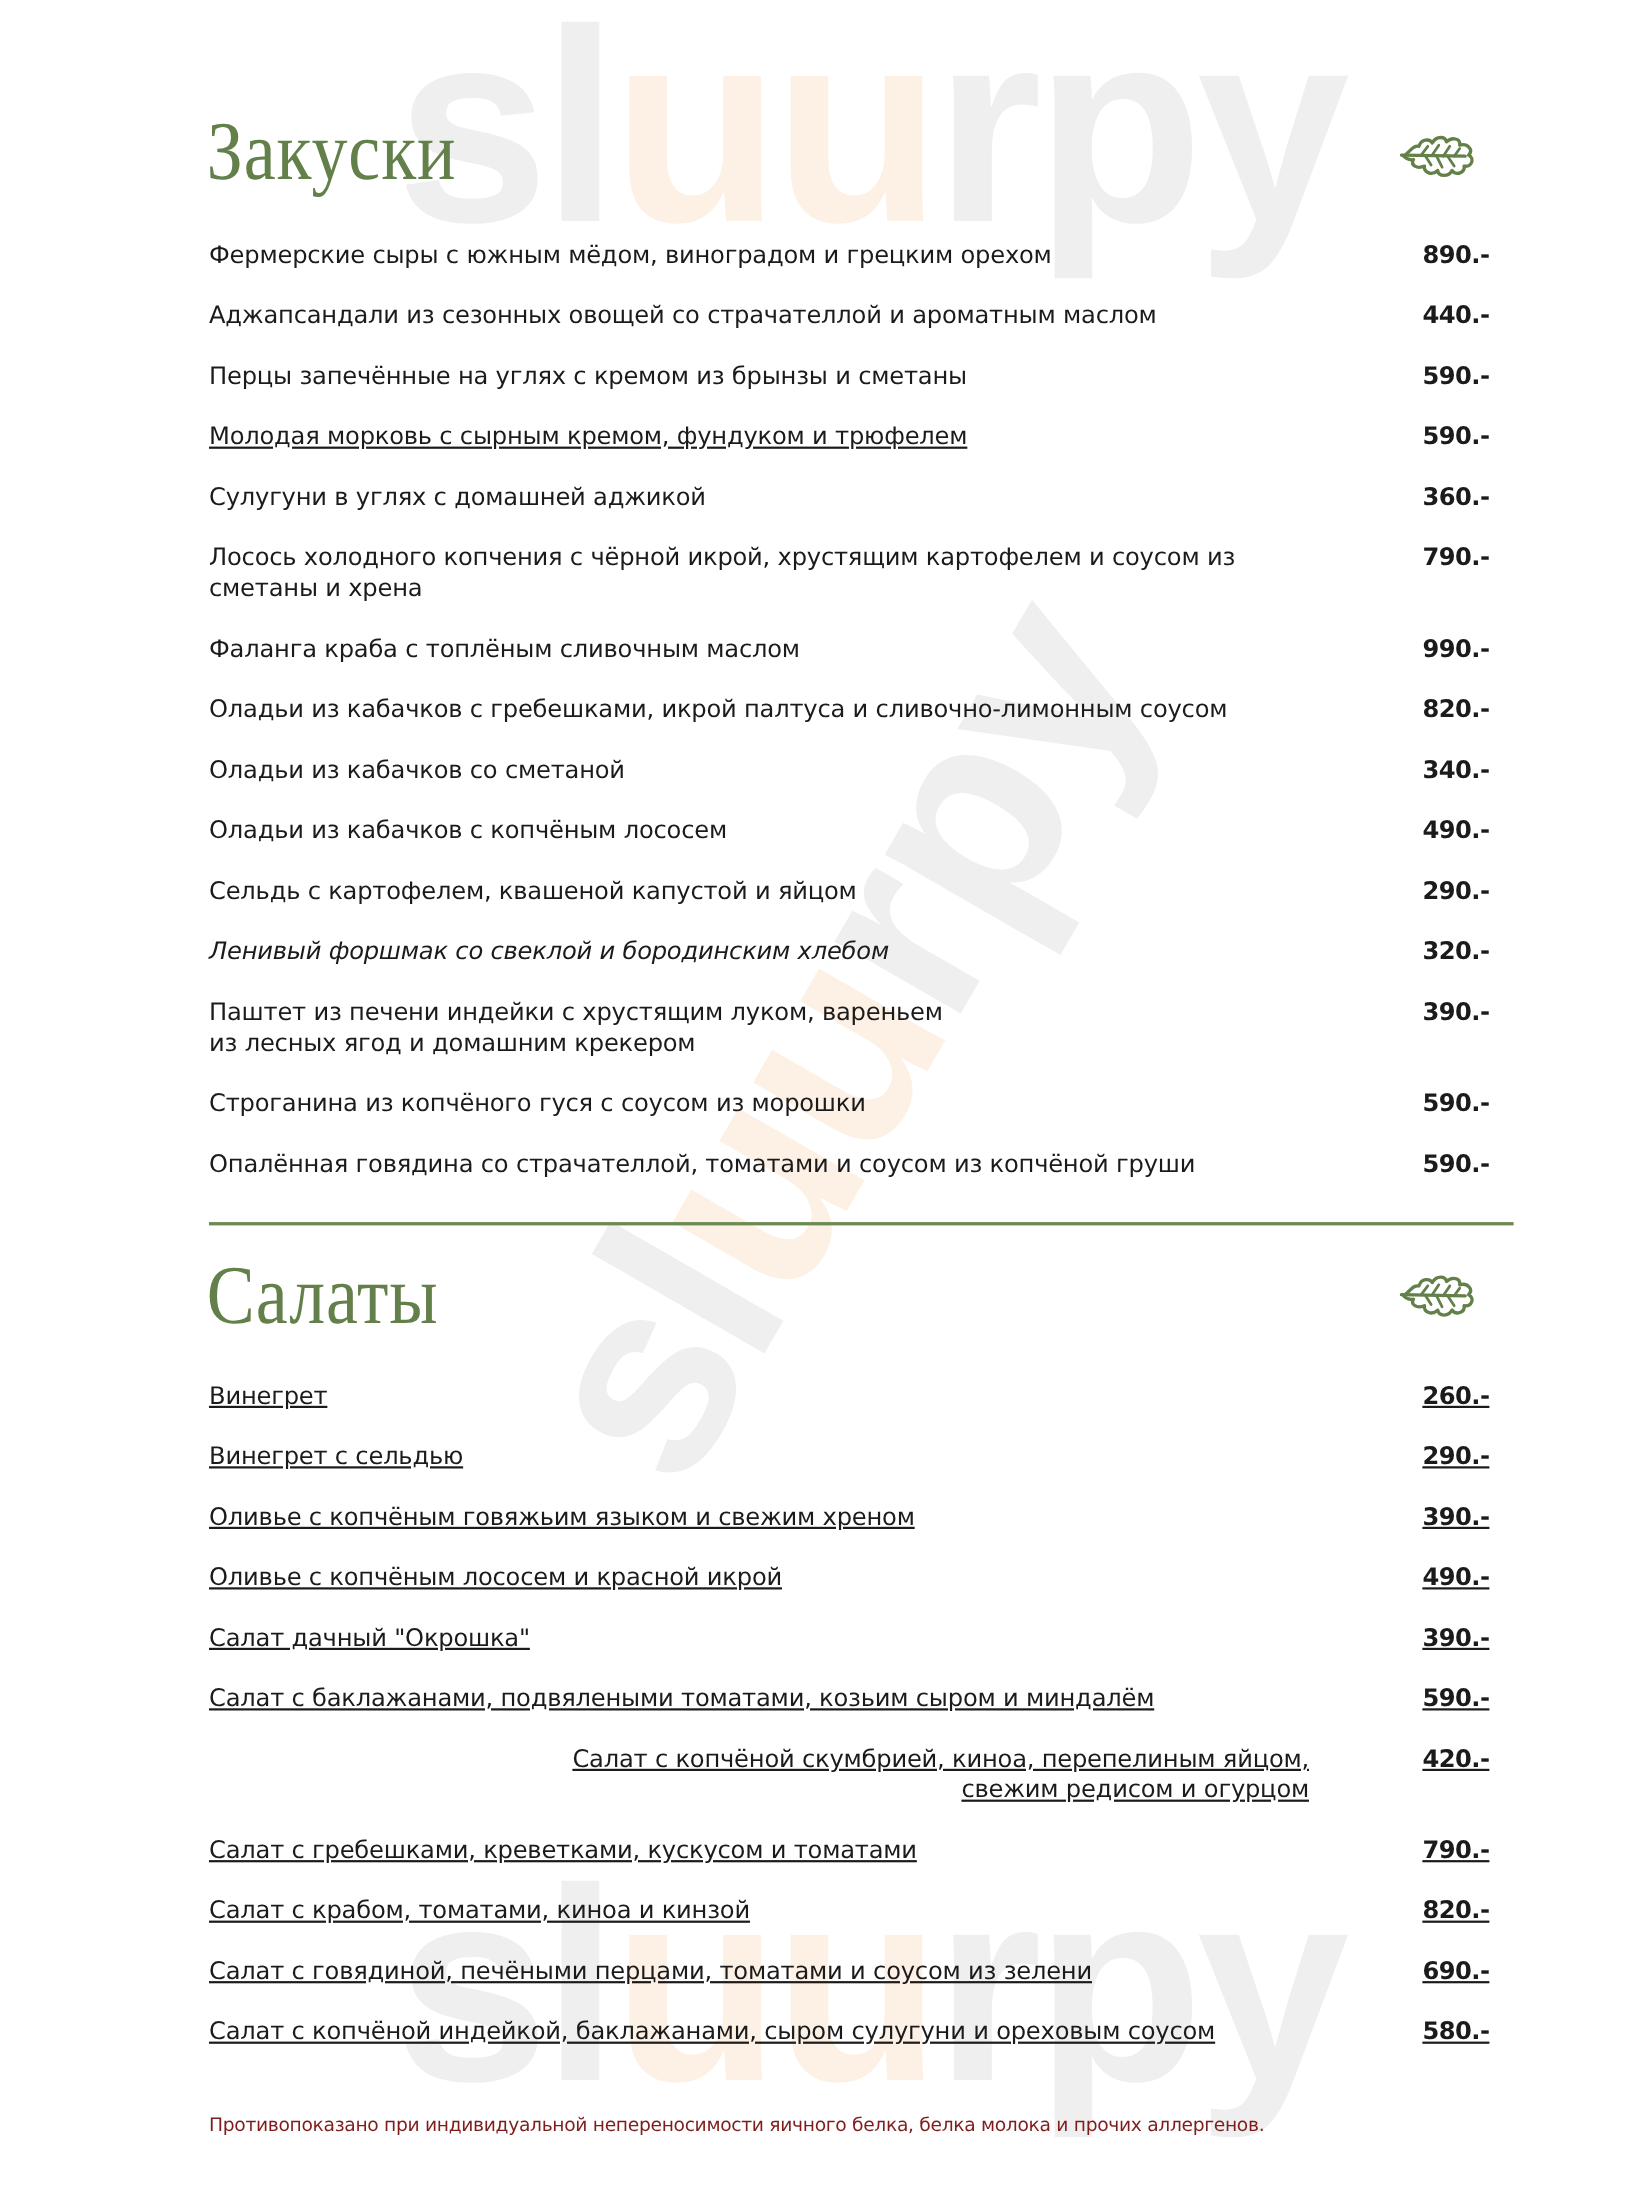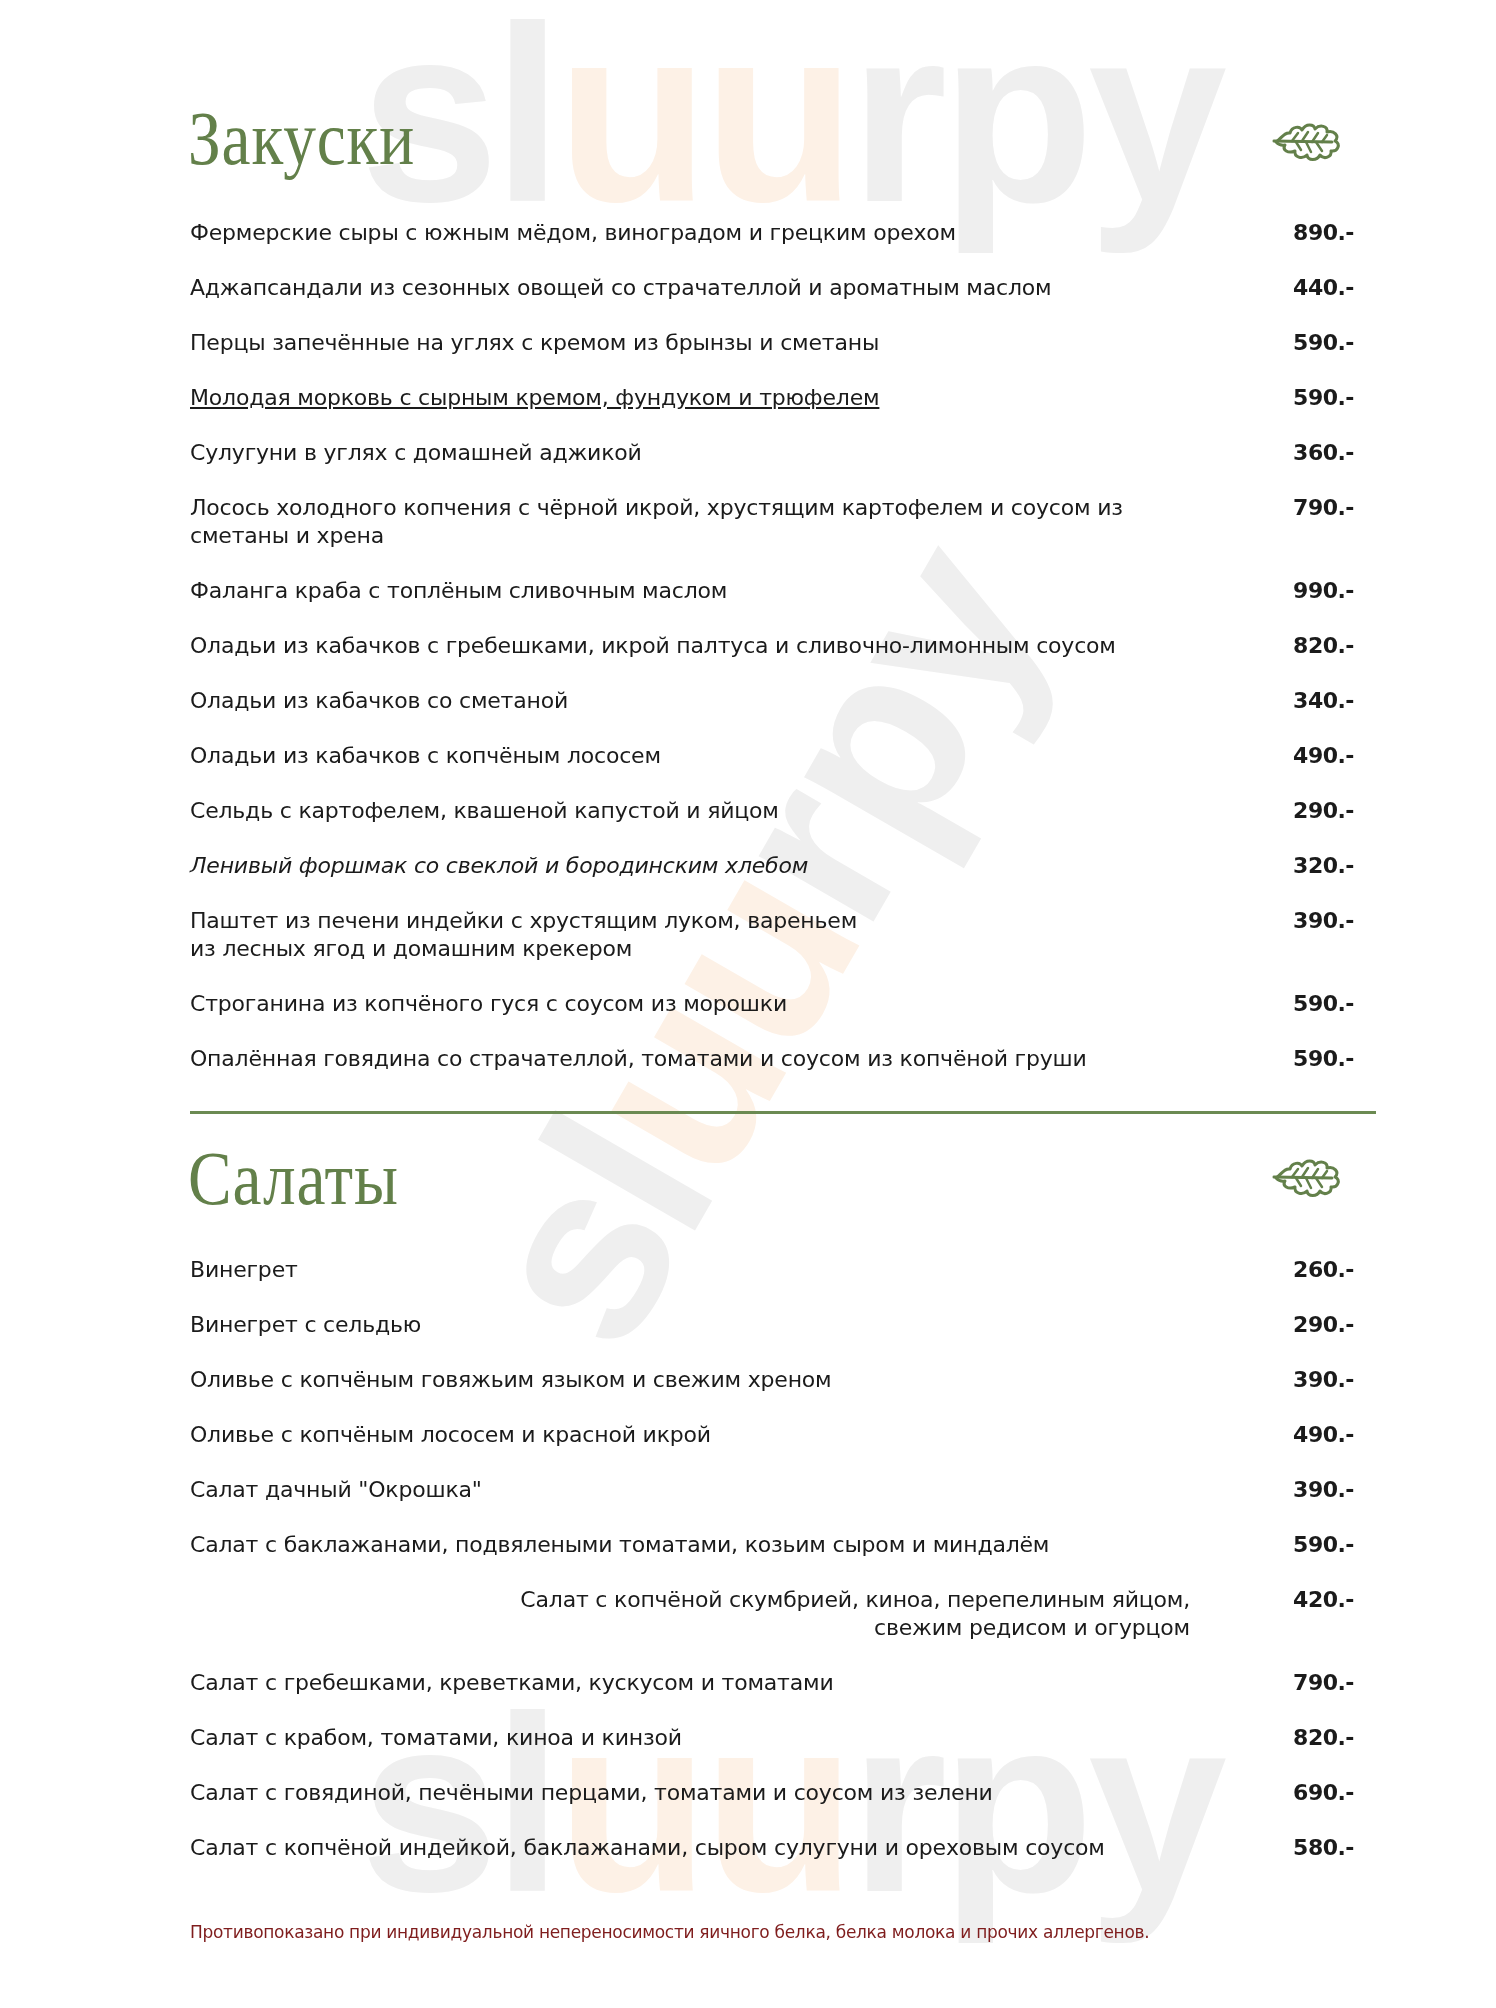--- a/index.html
+++ b/index.html
@@ -131,21 +131,21 @@
 
   <div class="divider" style="position:absolute; left:0; top:1111px; width:1186px;"></div>
 
   <section style="position:absolute; left:0; top:1140px; width:1186px;">
     <div class="section-head">
       <div class="section-title">Салаты</div>
       <svg class="leaf" style="top:16px;">
           <use href="#oakleaf"></use>
         </svg>
     </div>
-    <ul class="items" id="items-1" style="margin-top:21px;">
+    <ul class="items" id="items-1" style="margin-top:21px;text-decoration:underline;">
         <li class="item">
           <span class="item-name" style="white-space: pre-line;">Винегрет</span>
           <span class="item-price">260.-</span>
         </li>
         <li class="item">
           <span class="item-name" style="white-space: pre-line;">Винегрет с сельдью</span>
           <span class="item-price">290.-</span>
         </li>
         <li class="item">
           <span class="item-name" style="white-space: pre-line;">Оливье с копчёным говяжьим языком и свежим хреном</span>

